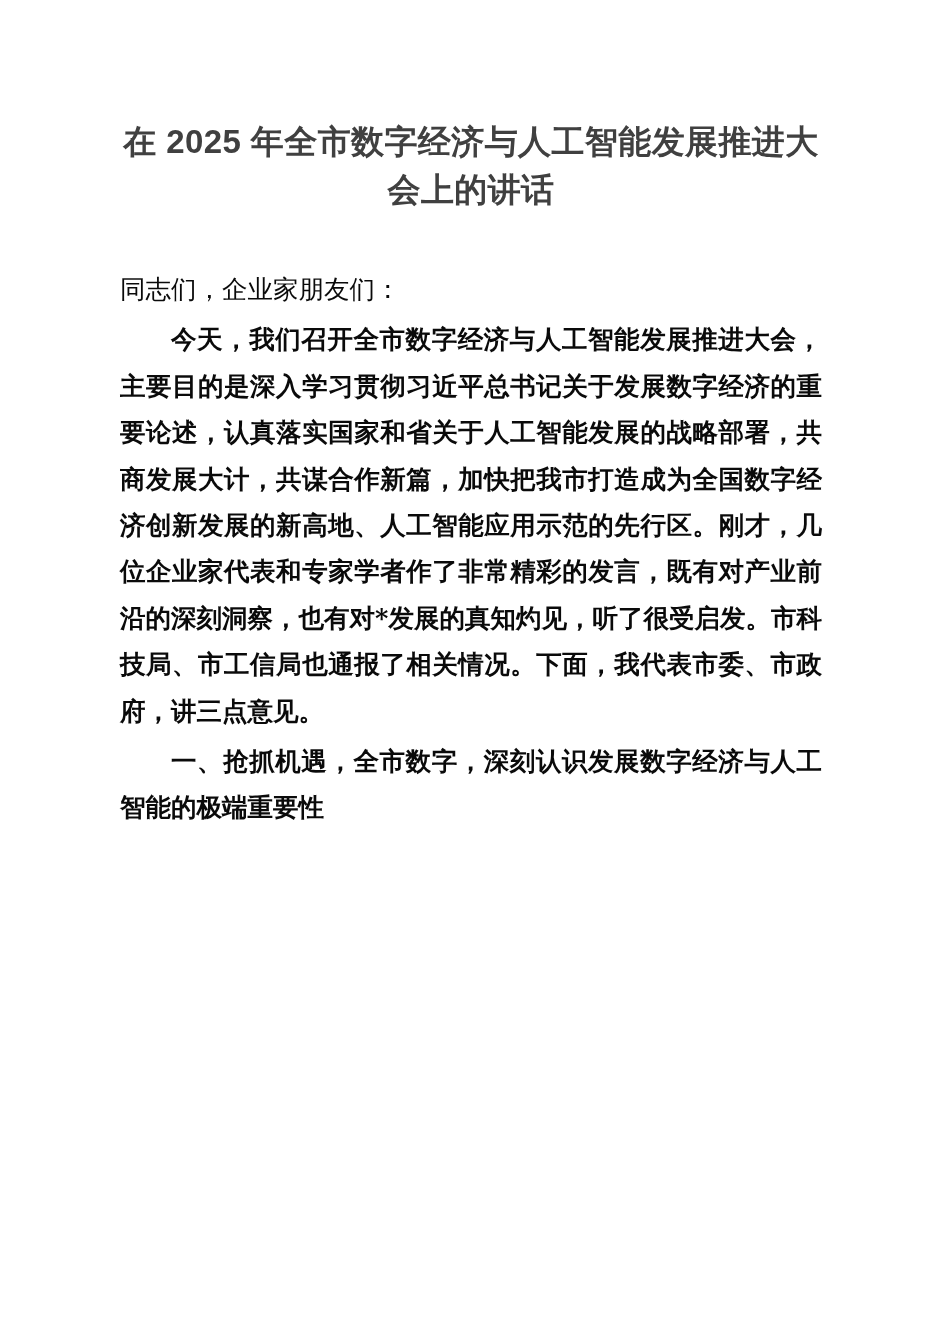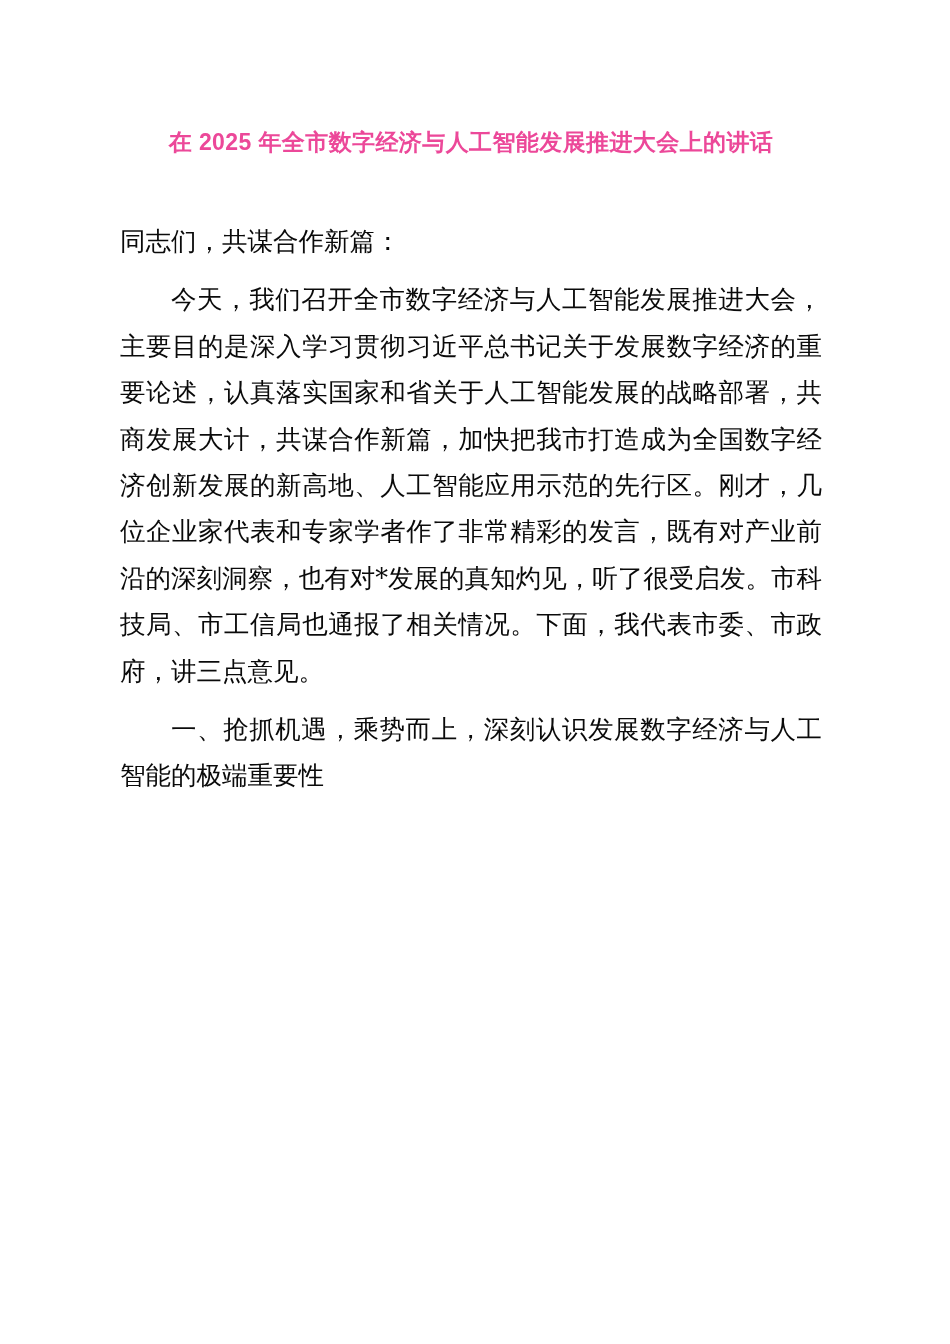--- a/index.html
+++ b/index.html
@@ -23,24 +23,24 @@
     left: 120px;
     top: 0;
     width: 702px;
   }
   .doc-title {
     margin: 0;
     padding-top: 118px;
     text-align: center;
     font-family: "Liberation Sans", "DejaVu Sans", sans-serif;
     font-weight: bold;
-    font-size: 23px;
+    font-size: 33px;
     line-height: 48px;
     letter-spacing: 0.4px;
-    color: #ec4899;
+    color: #404040;
     word-break: break-all;
   }
   .spacer-after-title {
     height: 52px;
   }
   .para {
     margin: 0;
     font-family: "DejaVu Serif", "Liberation Serif", serif;
     font-size: 25.5px;
     line-height: 46.4px;
@@ -48,34 +48,35 @@
     text-align: justify;
     text-justify: inter-character;
     text-indent: 2em;
     word-break: break-all;
     letter-spacing: 0px;
   }
   .para.noindent {
     text-indent: 0;
   }
   .para + .para {
-    margin-top: 12px;
+    margin-top: 4px;
+    font-weight: bold;
   }
 </style>
 </head>
 <body>
 
 <div class="page">
   <div class="doc-body">
 
     <h1 class="doc-title">在 2025 年全市数字经济与人工智能发展推进大会上的讲话</h1>
 
     <div class="spacer-after-title"></div>
 
-    <p class="para noindent">同志们，共谋合作新篇：</p>
+    <p class="para noindent">同志们，企业家朋友们：</p>
 
     <p class="para">今天，我们召开全市数字经济与人工智能发展推进大会，主要目的是深入学习贯彻习近平总书记关于发展数字经济的重要论述，认真落实国家和省关于人工智能发展的战略部署，共商发展大计，共谋合作新篇，加快把我市打造成为全国数字经济创新发展的新高地、人工智能应用示范的先行区。刚才，几位企业家代表和专家学者作了非常精彩的发言，既有对产业前沿的深刻洞察，也有对*发展的真知灼见，听了很受启发。市科技局、市工信局也通报了相关情况。下面，我代表市委、市政府，讲三点意见。</p>
 
-    <p class="para">一、抢抓机遇，乘势而上，深刻认识发展数字经济与人工智能的极端重要性</p>
+    <p class="para">一、抢抓机遇，全市数字，深刻认识发展数字经济与人工智能的极端重要性</p>
 
 
   </div>
 </div>
 
 </body></html>

